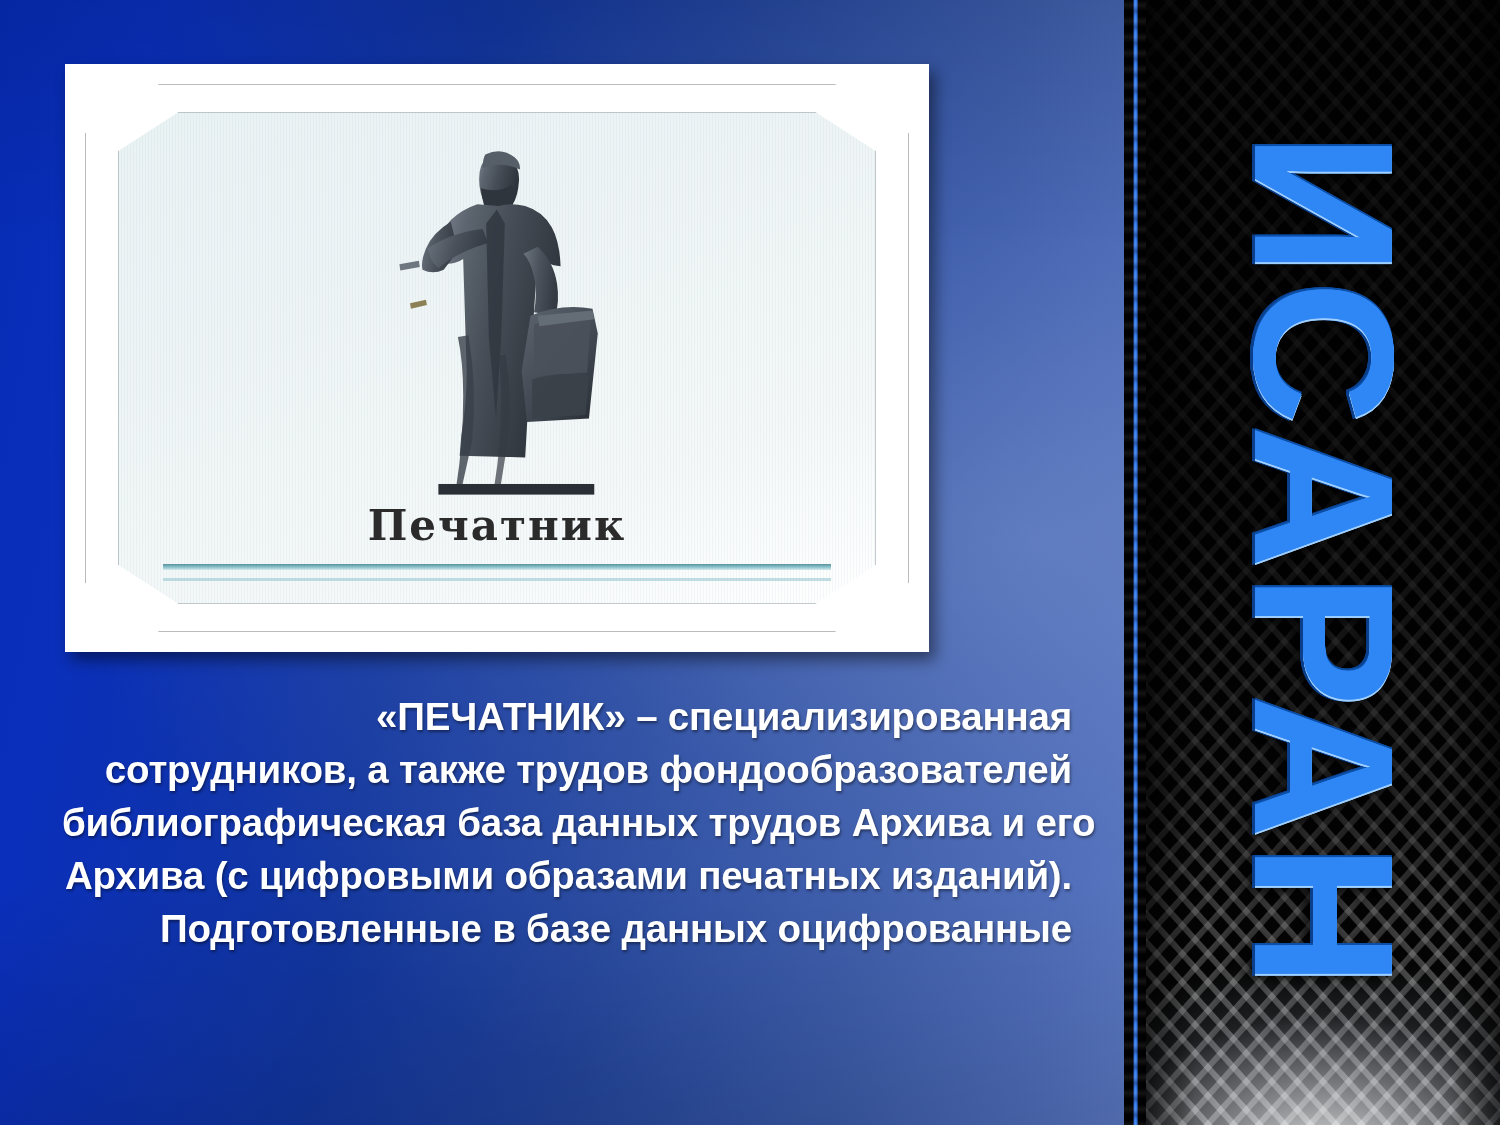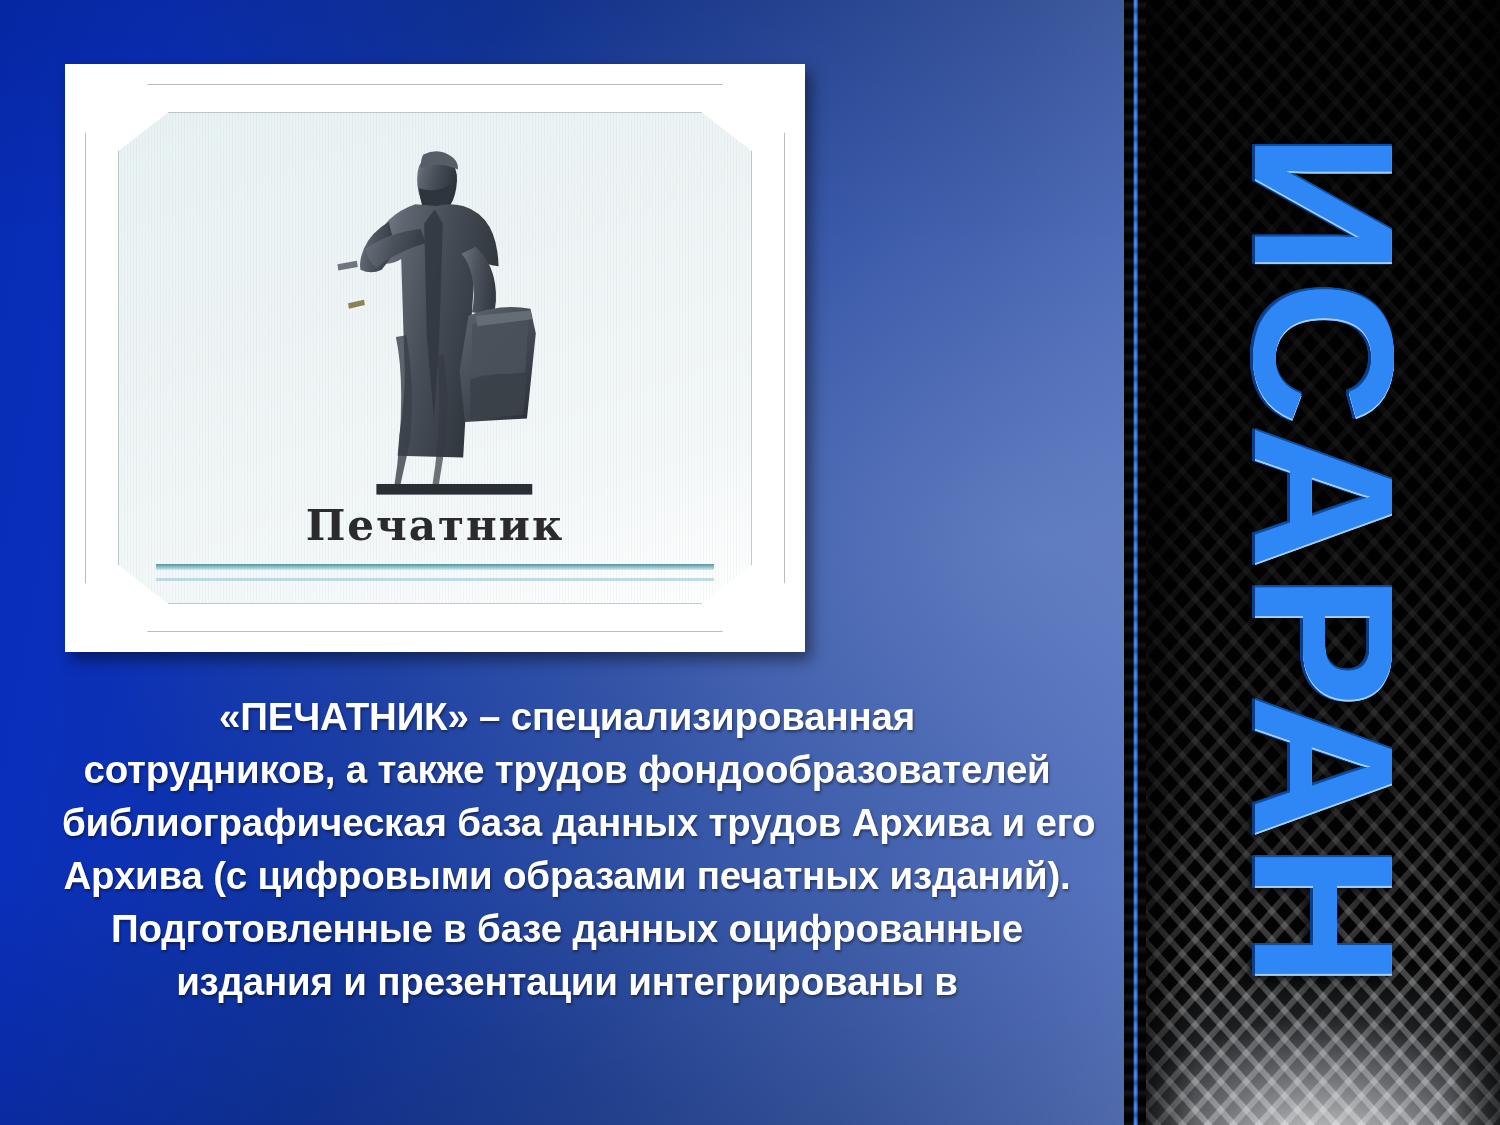--- a/index.html
+++ b/index.html
@@ -148,21 +148,21 @@
       drop-shadow(2px 0 0 #9fd0ff)
       drop-shadow(-2px 0 0 #0b4fa8)
       drop-shadow(0 3px 0 #093f8c)
       drop-shadow(4px 6px 7px rgba(0,0,0,0.75));
   }
 
   
   .photo-frame{
     position:absolute;
     left:65px; top:64px;
-    width:740px; height:588px;
+    width:864px; height:588px;
     background:#ffffff;
     box-shadow: 6px 8px 14px rgba(0,0,0,0.45);
   }
   .photo-mat{
     position:absolute;
     left:20px; top:20px; right:20px; bottom:20px;
     background:#ffffff;
     -webkit-clip-path: polygon(0 9%, 9% 0, 91% 0, 100% 9%, 100% 91%, 91% 100%, 9% 100%, 0 91%);
     clip-path: polygon(0 9%, 9% 0, 91% 0, 100% 9%, 100% 91%, 91% 100%, 9% 100%, 0 91%);
     box-shadow: inset 0 0 0 1px rgba(120,120,120,0.5);
@@ -217,21 +217,21 @@
     height:3px;
     background:#8fc3cd;
     opacity:.55;
   }
 
   
   .body-text{
     position:absolute;
     left:62px; top:690px;
     width:1010px;
-    text-align:center;
+    text-align:right;
     color:#ffffff;
     font-family: "Liberation Sans", sans-serif;
     font-weight:700;
     font-size:38.5px;
     line-height:53px;
     letter-spacing:-0.2px;
     text-shadow: 1px 2px 3px rgba(0,0,0,0.45);
   }
   .body-text .ln{ display:block; white-space:nowrap; }
 </style>
@@ -306,21 +306,20 @@
       </div>
     </div>
   </div>
 
   <div class="body-text">
     <span class="ln">«ПЕЧАТНИК» – специализированная</span>
     <span class="ln">сотрудников, а также трудов фондообразователей</span>
     <span class="ln">библиографическая база данных трудов Архива и его</span>
     <span class="ln">Архива (с цифровыми образами печатных изданий).</span>
     <span class="ln">Подготовленные в базе данных оцифрованные</span>
-    <span class="ln">издания и презентации интегрированы в</span>
   </div>
 
   <div class="accent-line"></div>
 
   <div class="carbon-panel">
     <div class="carbon-weave"></div>
     <div class="carbon-shade"></div>
     <div class="carbon-vignette"></div>
   </div>
 

